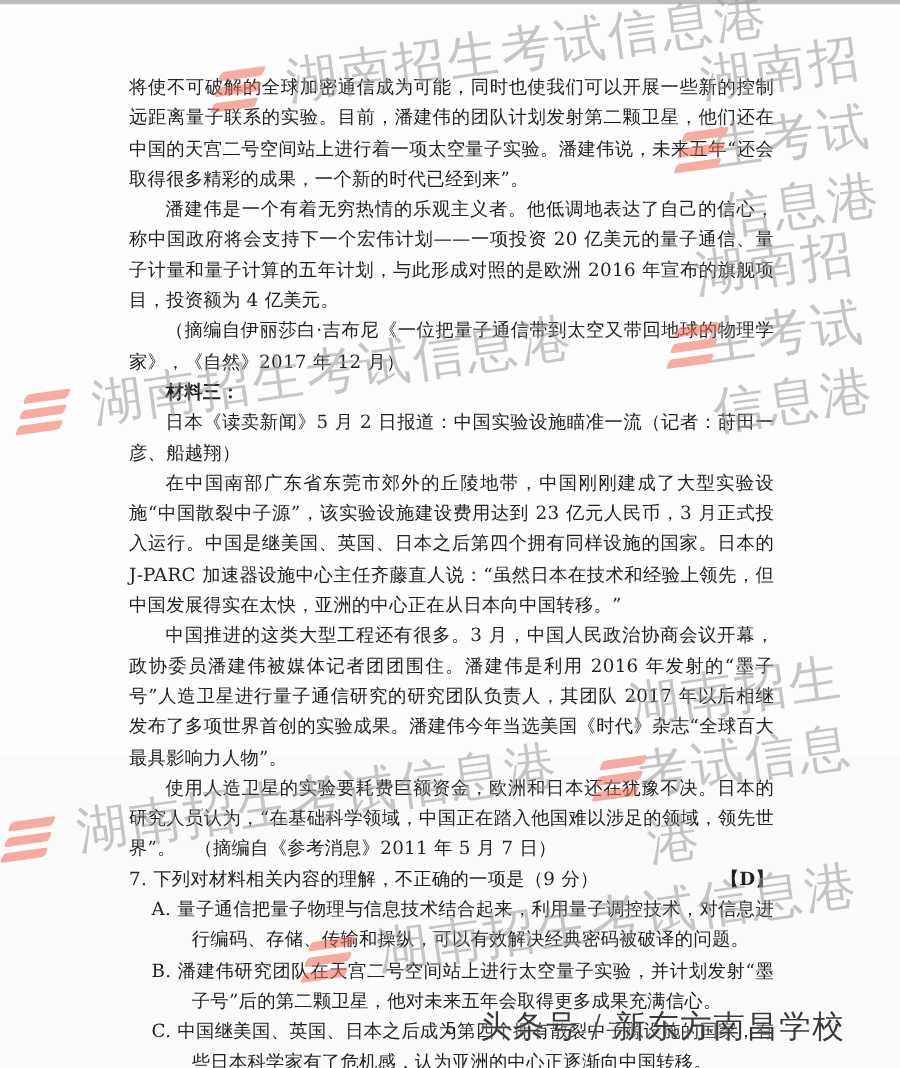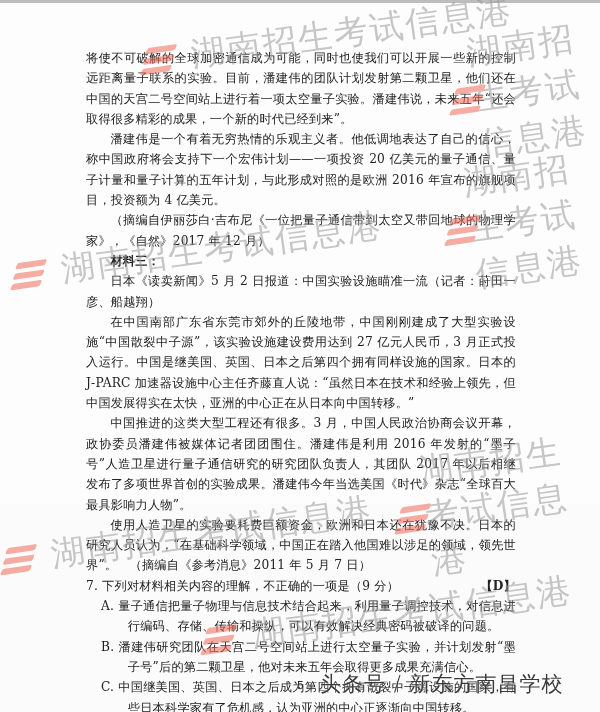--- a/index.html
+++ b/index.html
@@ -27,21 +27,21 @@
 
 <div class="page">
 
   <div class="content">
     <p class="p">将使不可破解的全球加密通信成为可能，同时也使我们可以开展一些新的控制远距离量子联系的实验。目前，潘建伟的团队计划发射第二颗卫星，他们还在中国的天宫二号空间站上进行着一项太空量子实验。潘建伟说，未来五年“还会取得很多精彩的成果，一个新的时代已经到来”。</p>
     <p class="p ind">潘建伟是一个有着无穷热情的乐观主义者。他低调地表达了自己的信心，称中国政府将会支持下一个宏伟计划——一项投资 20 亿美元的量子通信、量子计量和量子计算的五年计划，与此形成对照的是欧洲 2016 年宣布的旗舰项目，投资额为 4 亿美元。</p>
     <p class="p ind">（摘编自伊丽莎白·吉布尼《一位把量子通信带到太空又带回地球的物理学家》，《自然》2017 年 12 月）</p>
 
     <p class="heading">材料三：</p>
     <p class="p ind">日本《读卖新闻》5 月 2 日报道：中国实验设施瞄准一流（记者：莳田一彦、船越翔）</p>
-    <p class="p ind">在中国南部广东省东莞市郊外的丘陵地带，中国刚刚建成了大型实验设施“中国散裂中子源”，该实验设施建设费用达到 27 亿元人民币，3 月正式投入运行。中国是继美国、英国、日本之后第四个拥有同样设施的国家。日本的 J-PARC 加速器设施中心主任齐藤直人说：“虽然日本在技术和经验上领先，但中国发展得实在太快，亚洲的中心正在从日本向中国转移。”</p>
+    <p class="p ind">在中国南部广东省东莞市郊外的丘陵地带，中国刚刚建成了大型实验设施“中国散裂中子源”，该实验设施建设费用达到 23 亿元人民币，3 月正式投入运行。中国是继美国、英国、日本之后第四个拥有同样设施的国家。日本的 J-PARC 加速器设施中心主任齐藤直人说：“虽然日本在技术和经验上领先，但中国发展得实在太快，亚洲的中心正在从日本向中国转移。”</p>
     <p class="p ind">中国推进的这类大型工程还有很多。3 月，中国人民政治协商会议开幕，政协委员潘建伟被媒体记者团团围住。潘建伟是利用 2016 年发射的“墨子号”人造卫星进行量子通信研究的研究团队负责人，其团队 2017 年以后相继发布了多项世界首创的实验成果。潘建伟今年当选美国《时代》杂志“全球百大最具影响力人物”。</p>
     <p class="p ind">使用人造卫星的实验要耗费巨额资金，欧洲和日本还在犹豫不决。日本的研究人员认为，“在基础科学领域，中国正在踏入他国难以涉足的领域，领先世界”。　（摘编自《参考消息》2011 年 5 月 7 日）</p>
 
     <div>
       <p class="q">
         <span><span>7.</span> <span>下列对材料相关内容的理解，不正确的一项是（9 分）</span></span>
         <span class="ans">【D】</span>
       </p>
       <p class="opt">A. 量子通信把量子物理与信息技术结合起来，利用量子调控技术，对信息进行编码、存储、传输和操纵，可以有效解决经典密码被破译的问题。</p>
       <p class="opt">B. 潘建伟研究团队在天宫二号空间站上进行太空量子实验，并计划发射“墨子号”后的第二颗卫星，他对未来五年会取得更多成果充满信心。</p>

